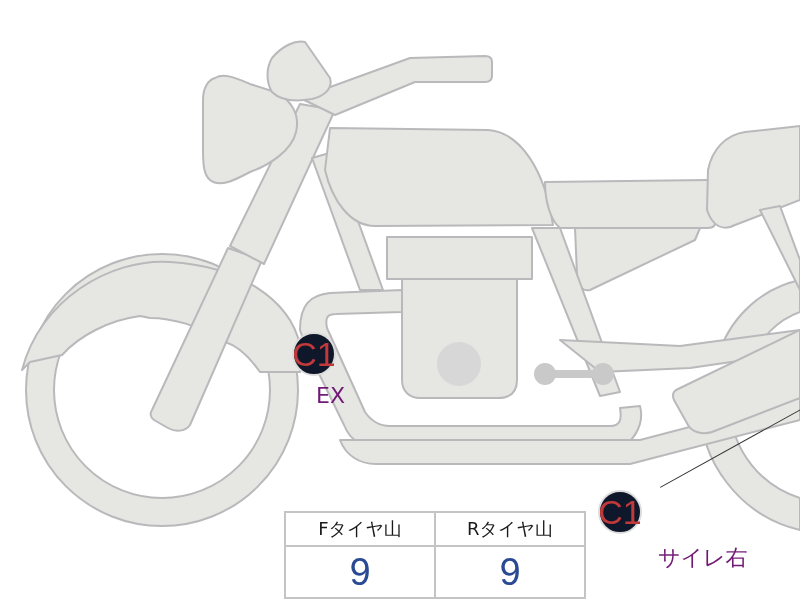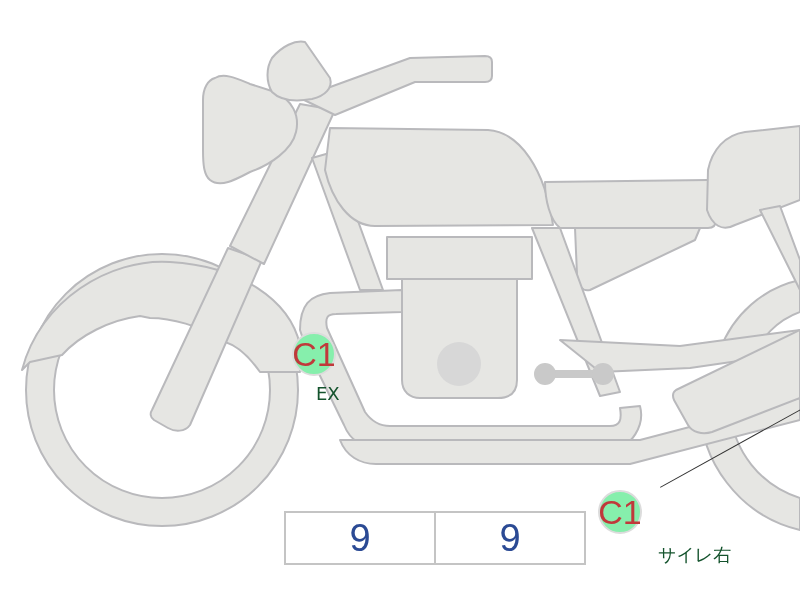--- a/index.html
+++ b/index.html
@@ -1,22 +1,22 @@
 <!DOCTYPE html>
 <html><head>
 <meta charset="utf-8">
 <style>
   html, body { margin:0; padding:0; background:#ffffff; }
   body { width:800px; height:600px; position:relative; overflow:hidden; font-family:"DejaVu Sans", sans-serif; }
   #bike { position:absolute; left:0; top:0; width:800px; height:600px; }
   .part { fill:#e6e6e3; stroke:#b9b9bc; stroke-width:2; stroke-linejoin:round; }
   .hole { fill:#ffffff; stroke:#b9b9bc; stroke-width:2; }
-  .badge { position:absolute; width:44px; height:44px; border-radius:50%; background:#86efac; border:2px solid #dcdcdc; box-sizing:border-box;
+  .badge { position:absolute; width:44px; height:44px; border-radius:50%; background:#0f172a; border:2px solid #dcdcdc; box-sizing:border-box;
            display:flex; align-items:center; justify-content:center; color:#c0393b; font-family:"Liberation Sans", sans-serif; font-size:34px; line-height:1; }
-  .label { position:absolute; color:#14532d; font-family:"DejaVu Sans", sans-serif; font-size:18px; }
+  .label { position:absolute; color:#701a75; font-family:"DejaVu Sans", sans-serif; font-size:22px; }
   .leader { position:absolute; height:1px; background:#333; transform-origin:0 0; }
   table.tread { position:absolute; left:284px; top:511px; border-collapse:collapse; background:#fff; }
   table.tread th, table.tread td { border:2px solid #c4c4c4; width:148px; text-align:center; }
   table.tread th { font-weight:normal; font-size:18px; color:#1a1a1a; height:32px; padding:0; }
   table.tread td { font-size:38px; color:#2b4a94; height:50px; padding:0; font-family:"Liberation Sans", sans-serif; }
 </style>
 </head>
 <body>
 
 <svg id="bike" viewBox="0 0 800 600" xmlns="http://www.w3.org/2000/svg">
@@ -84,18 +84,22 @@
 </div>
 <div class="label" style="left:316px; top:383px;">EX</div>
 
 <div class="badge" style="left:598px; top:490px;">
   <span>C1</span>
 </div>
 <div class="label" style="left:658px; top:543px;">サイレ右</div>
 
 <table class="tread">
   <tbody>
+      <tr>
+    <th>Fタイヤ山</th>
+    <th>Rタイヤ山</th>
+  </tr>
   <tr>
     <td>9</td>
     <td>9</td>
   </tr>
 </tbody>
   </table>
 
 </body></html>

